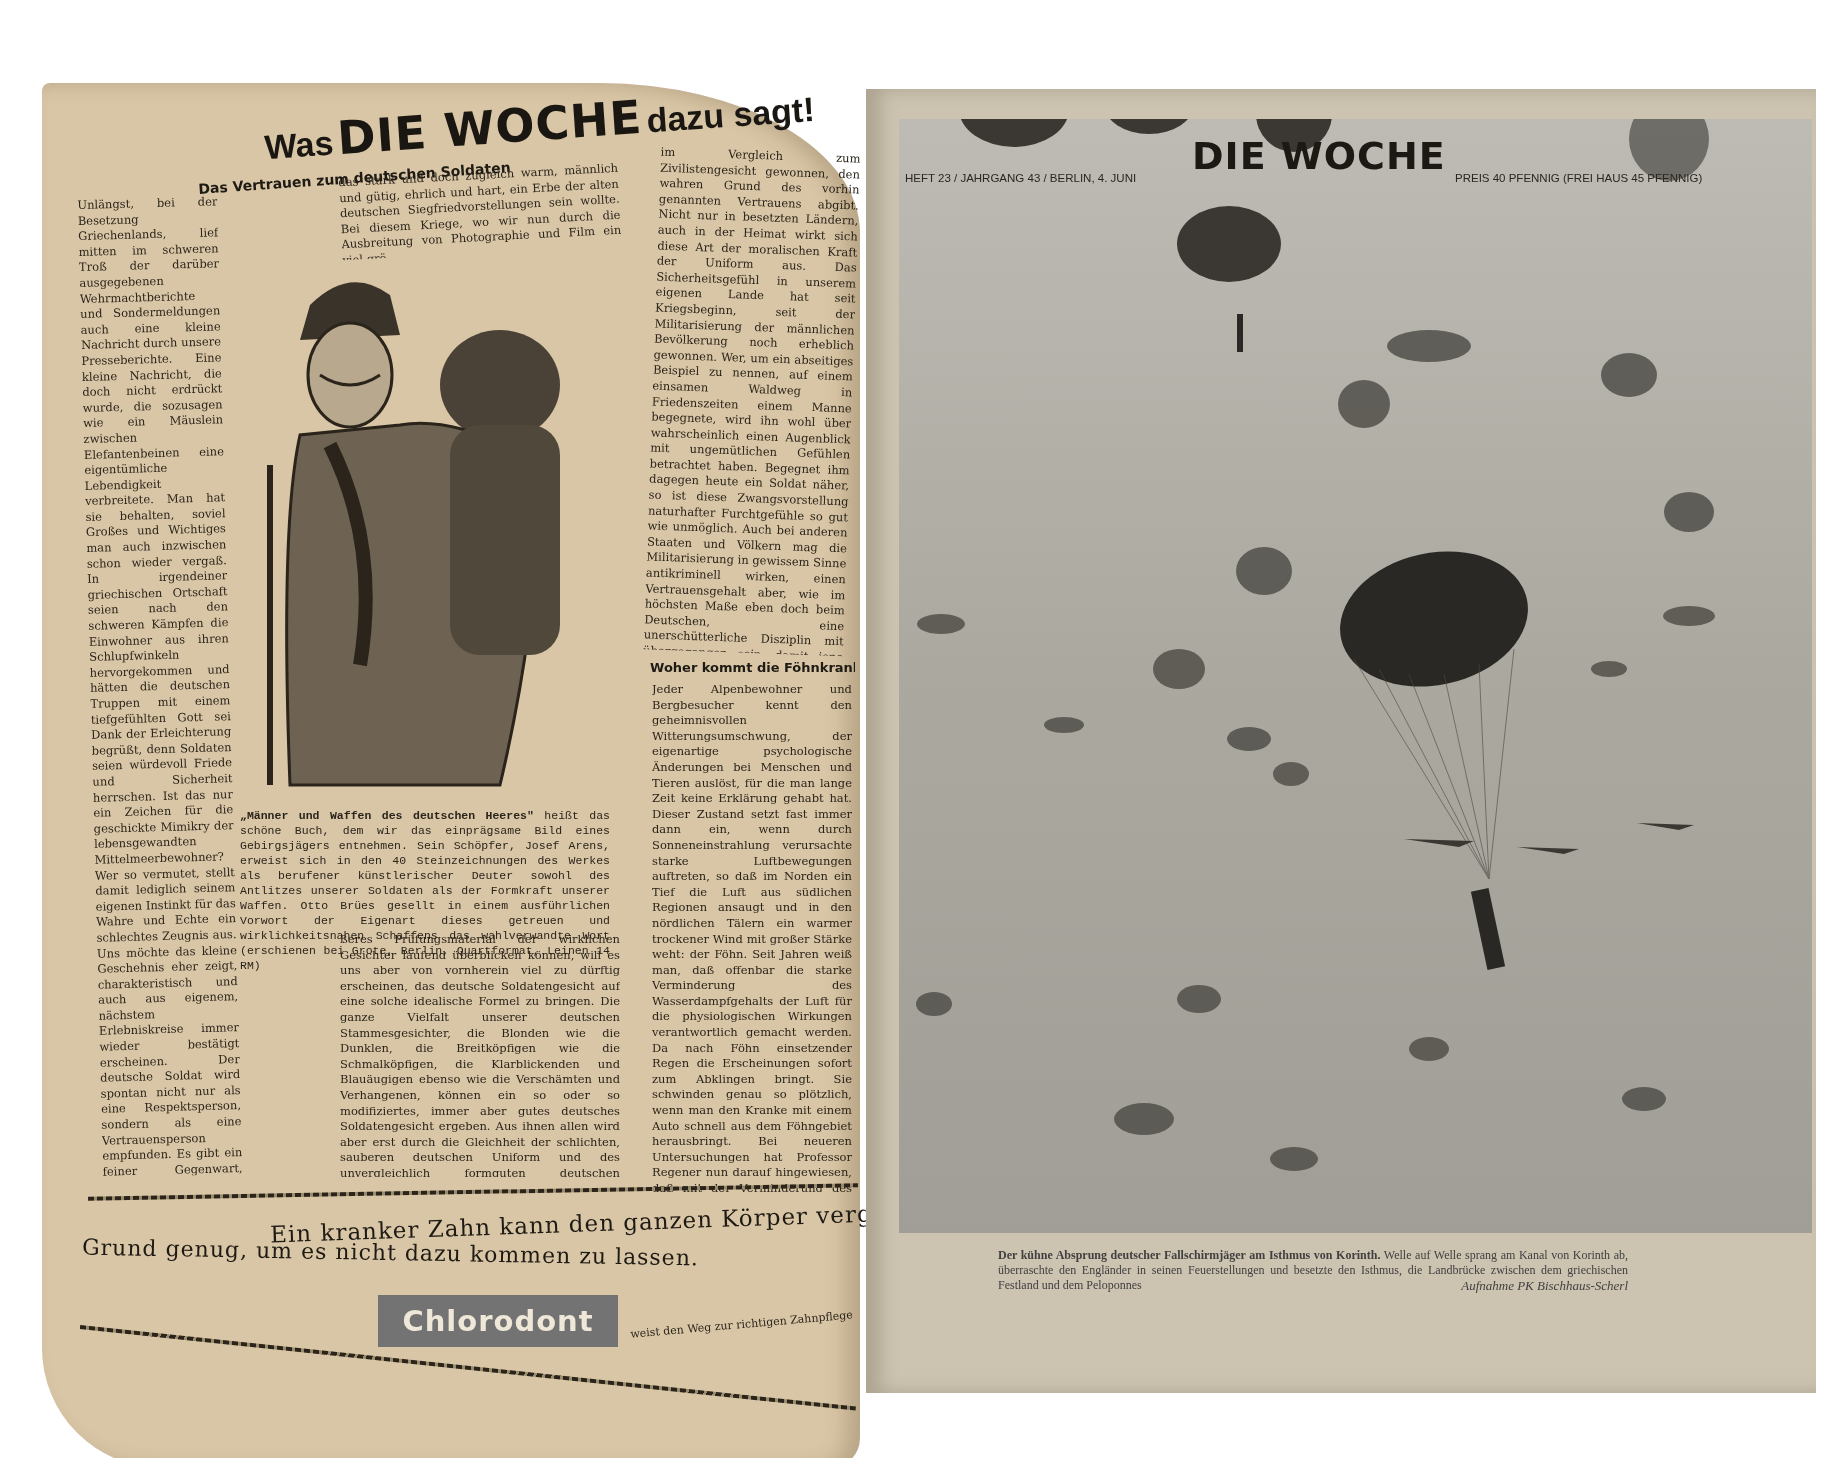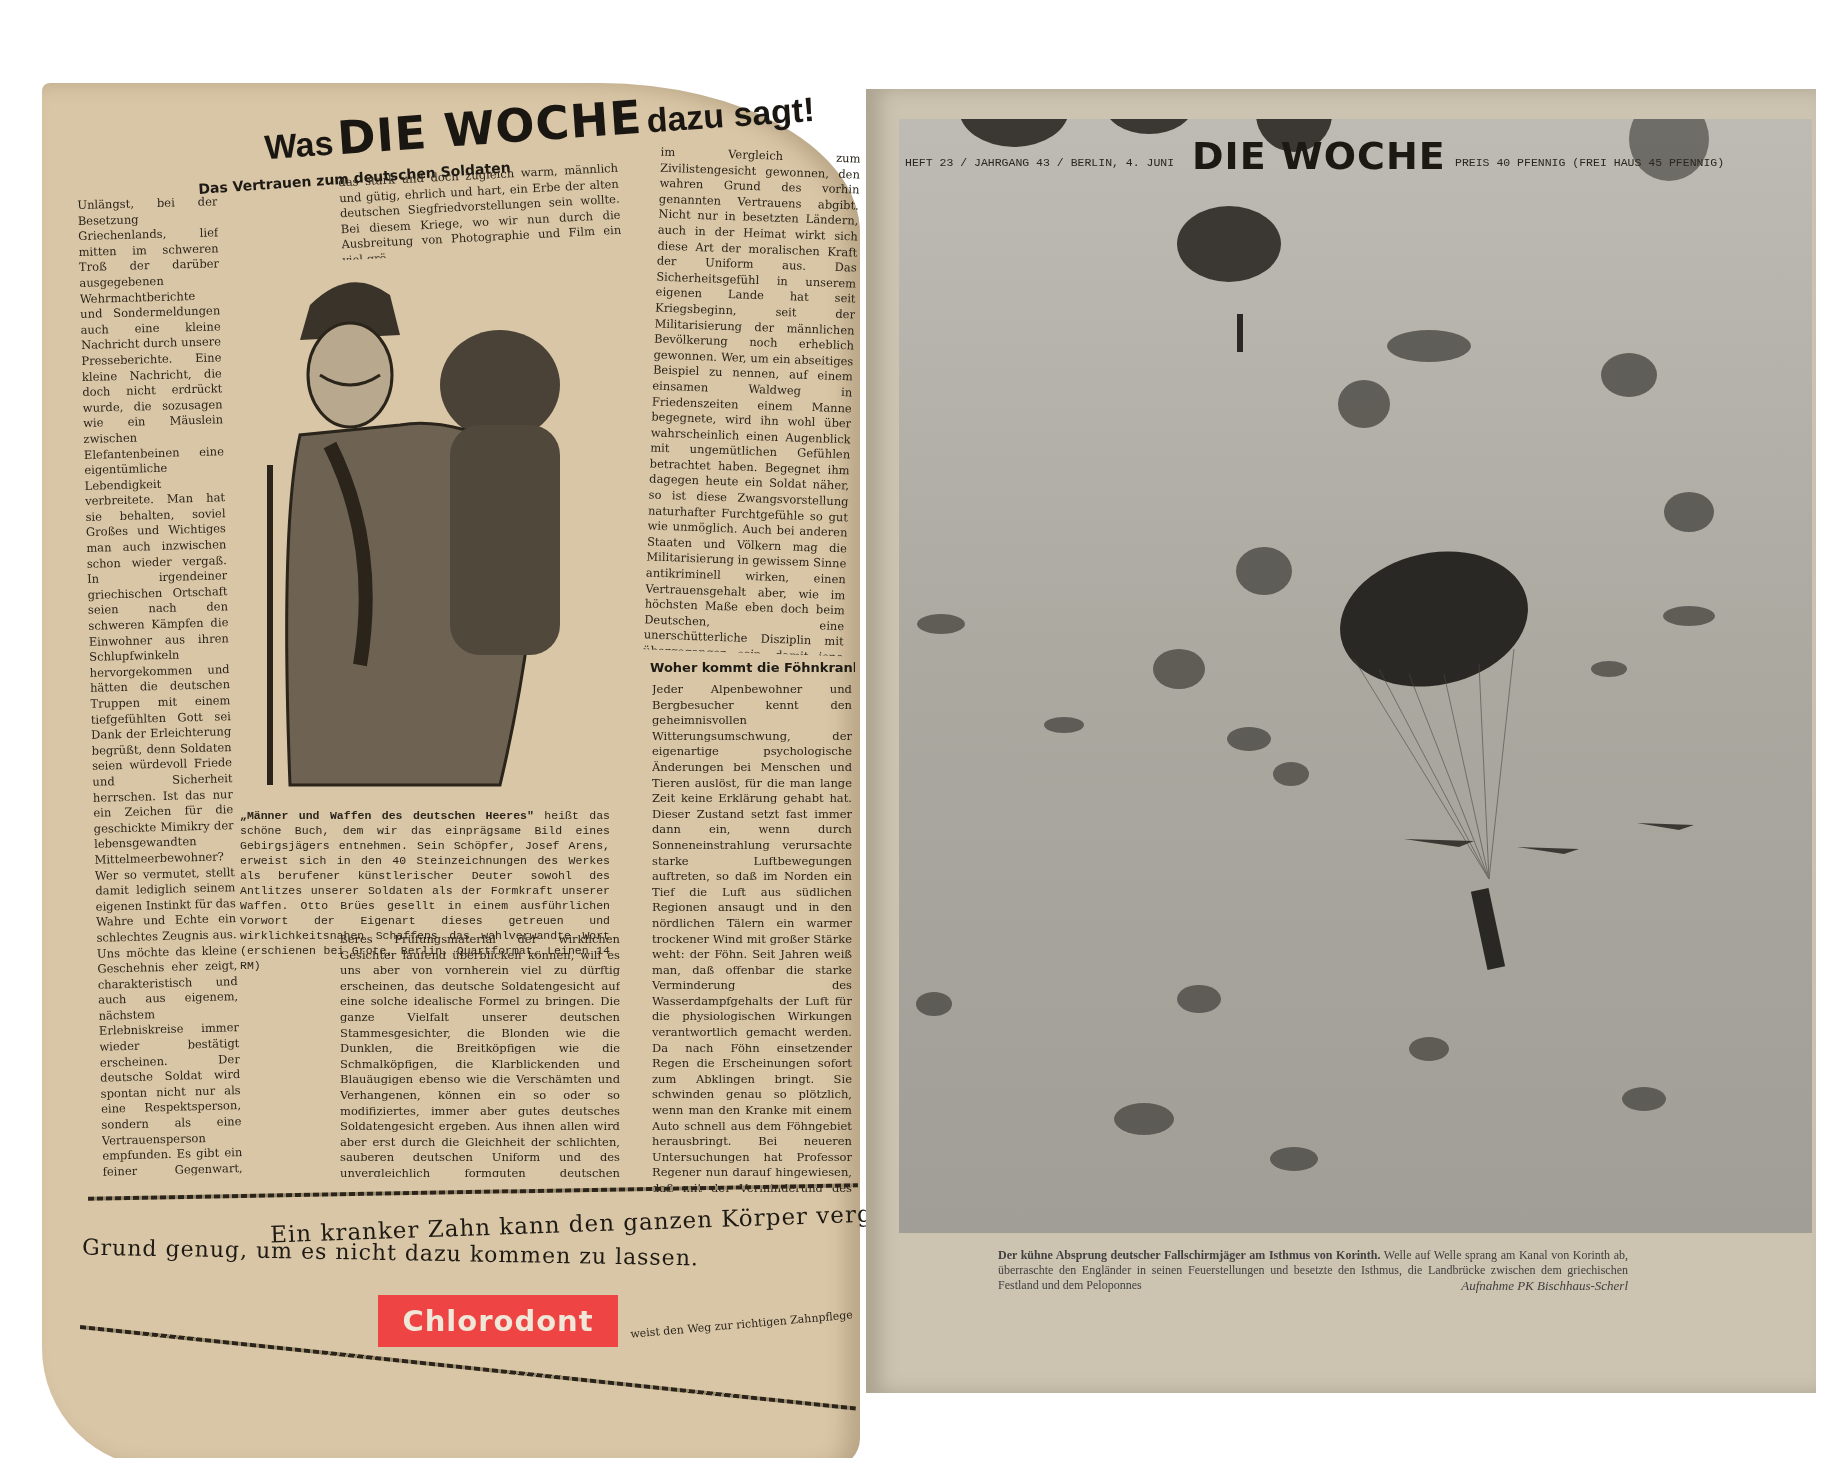--- a/index.html
+++ b/index.html
@@ -12,25 +12,25 @@
     font-family:"Liberation Sans",sans-serif;font-weight:bold;transform:rotate(-4deg);transform-origin:left center;white-space:nowrap;}
   .headline .was,.headline .dazu{font-size:34px;}
   .headline .brand{font-size:46px;font-family:"DejaVu Sans",sans-serif;font-weight:900;letter-spacing:1px;}
   .col{position:absolute;color:#2a241b;font-size:11.5px;line-height:15.6px;text-align:justify;font-family:"DejaVu Serif",serif;}
   .subhead{position:absolute;font-family:"DejaVu Sans",sans-serif;font-weight:bold;font-size:14px;color:#1e1a14;white-space:nowrap;}
   .illustration{position:absolute;left:240px;top:265px;width:370px;height:535px;}
   .illus-caption{position:absolute;left:240px;top:808px;width:370px;font-family:Liberation Mono, monospace;font-size:11.5px;line-height:15px;color:#2a241b;text-align:justify;}
   .illus-caption b{font-weight:bold;}
   .divider{position:absolute;height:4px;background:repeating-linear-gradient(90deg,#2a241b 0 6px,#9c8a6d 6px 9px);}
   .ad-line{position:absolute;font-family:"DejaVu Serif",serif;font-size:23px;color:#1e1a14;white-space:nowrap;letter-spacing:1px;}
-  .chlorodont{position:absolute;left:378px;top:1295px;width:240px;height:52px;background:#ef4444;color:#efe7d8;
+  .chlorodont{position:absolute;left:378px;top:1295px;width:240px;height:52px;background:#737373;color:#efe7d8;
     font-family:"DejaVu Sans",sans-serif;font-weight:bold;font-size:29px;display:flex;align-items:center;justify-content:center;letter-spacing:1px;}
   .ad-small{position:absolute;left:630px;top:1318px;font-size:11px;color:#2a241b;transform:rotate(-5deg);white-space:nowrap;}
   .photo{position:absolute;left:899px;top:119px;width:913px;height:1114px;background:linear-gradient(180deg,#b9b7b0 0%,#a9a79f 40%,#9e9c95 70%,#a5a39c 100%);overflow:hidden;}
-  .masthead-meta{position:absolute;top:156px;font-family:Liberation Mono, monospace;font-size:11.5px;color:#2a2620;white-space:nowrap;}
+  .masthead-meta{position:absolute;top:172px;font-family:Liberation Sans, sans-serif;font-size:11.5px;color:#2a2620;white-space:nowrap;}
   .masthead-brand{position:absolute;left:1192px;top:134px;font-family:"DejaVu Sans",sans-serif;font-weight:900;font-size:38px;color:#1c1915;letter-spacing:1px;}
   .caption{position:absolute;left:998px;top:1248px;width:630px;font-family:"Liberation Serif",serif;font-size:12px;line-height:15px;color:#404040;text-align:justify;}
   .caption .bold{font-weight:bold;}
   .caption .credit{float:right;font-style:italic;font-size:13px;}
 </style>
 </head>
 <body>
 
 <div class="page-left"></div>
 

